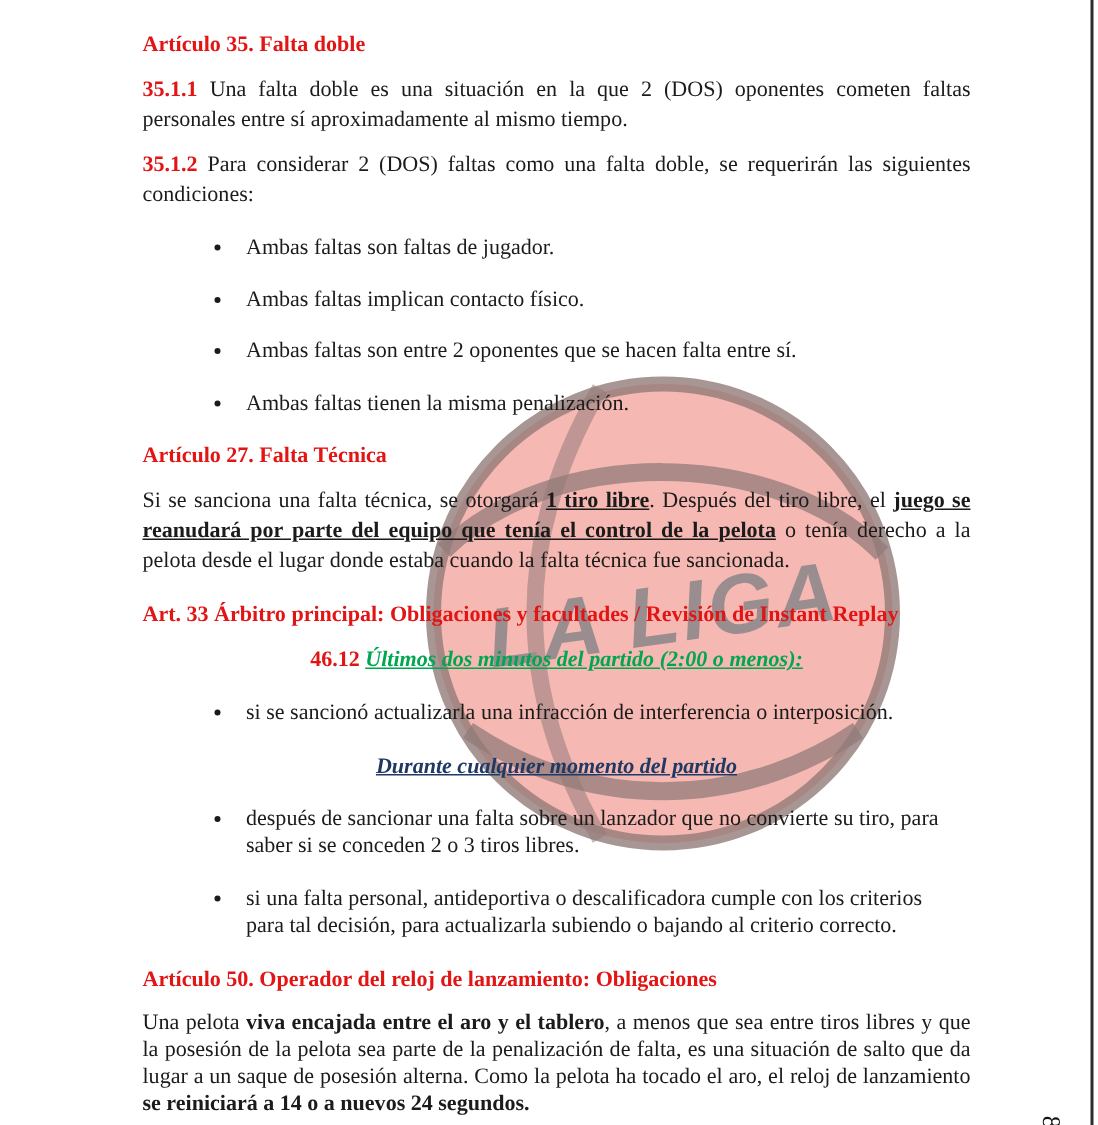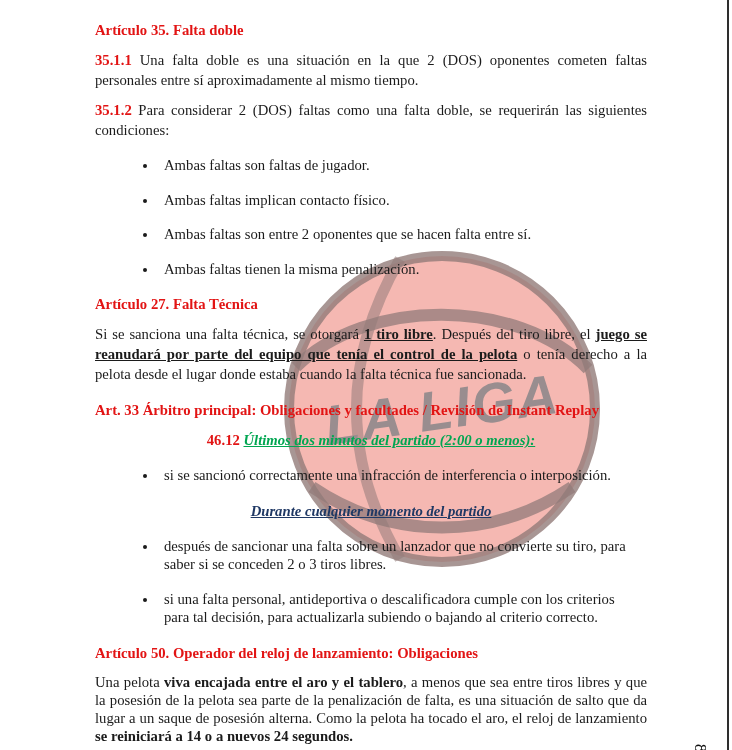--- a/index.html
+++ b/index.html
@@ -69,21 +69,21 @@
       <li>Ambas faltas son faltas de jugador.</li>
       <li>Ambas faltas implican contacto físico.</li>
       <li>Ambas faltas son entre 2 oponentes que se hacen falta entre sí.</li>
       <li>Ambas faltas tienen la misma penalización.</li>
     </ul>
     <div class="h-red-u">Artículo 27. Falta Técnica</div>
     <p class="para"><span>Si se sanciona una falta técnica, se otorgará </span><span class="seg-biu">1 tiro libre</span><span>. Después del tiro libre, el </span><span class="seg-biu">juego se reanudará por parte del equipo que tenía el control de la pelota</span><span> o tenía derecho a la pelota desde el lugar donde estaba cuando la falta técnica fue sancionada.</span></p>
     <div class="h-red-u">Art. 33 Árbitro principal: Obligaciones y facultades / Revisión de Instant Replay</div>
     <p class="para no-just"><span class="seg-num">46.12 </span><span class="seg-green">Últimos dos minutos del partido (2:00 o menos):</span></p>
     <ul class="bullets">
-      <li>si se sancionó correctamente una infracción de interferencia o interposición.</li>
+      <li>si se sancionó actualizarla una infracción de interferencia o interposición.</li>
     </ul>
     <p class="para no-just"><span class="seg-navy">Durante cualquier momento del partido</span></p>
     <ul class="bullets">
       <li>después de sancionar una falta sobre un lanzador que no convierte su tiro, para saber si se conceden 2 o 3 tiros libres.</li>
       <li>si una falta personal, antideportiva o descalificadora cumple con los criterios para tal decisión, para actualizarla subiendo o bajando al criterio correcto.</li>
     </ul>
     <div class="h-red-u">Artículo 50. Operador del reloj de lanzamiento: Obligaciones</div>
     <p class="para tight"><span>Una pelota </span><span class="seg-b">viva encajada entre el aro y el tablero</span><span>, a menos que sea entre tiros libres y que la posesión de la pelota sea parte de la penalización de falta, es una situación de salto que da lugar a un saque de posesión alterna. Como la pelota ha tocado el aro, el reloj de lanzamiento </span><span class="seg-b">se reiniciará a 14 o a nuevos 24 segundos.</span></p>
   </div>
 

